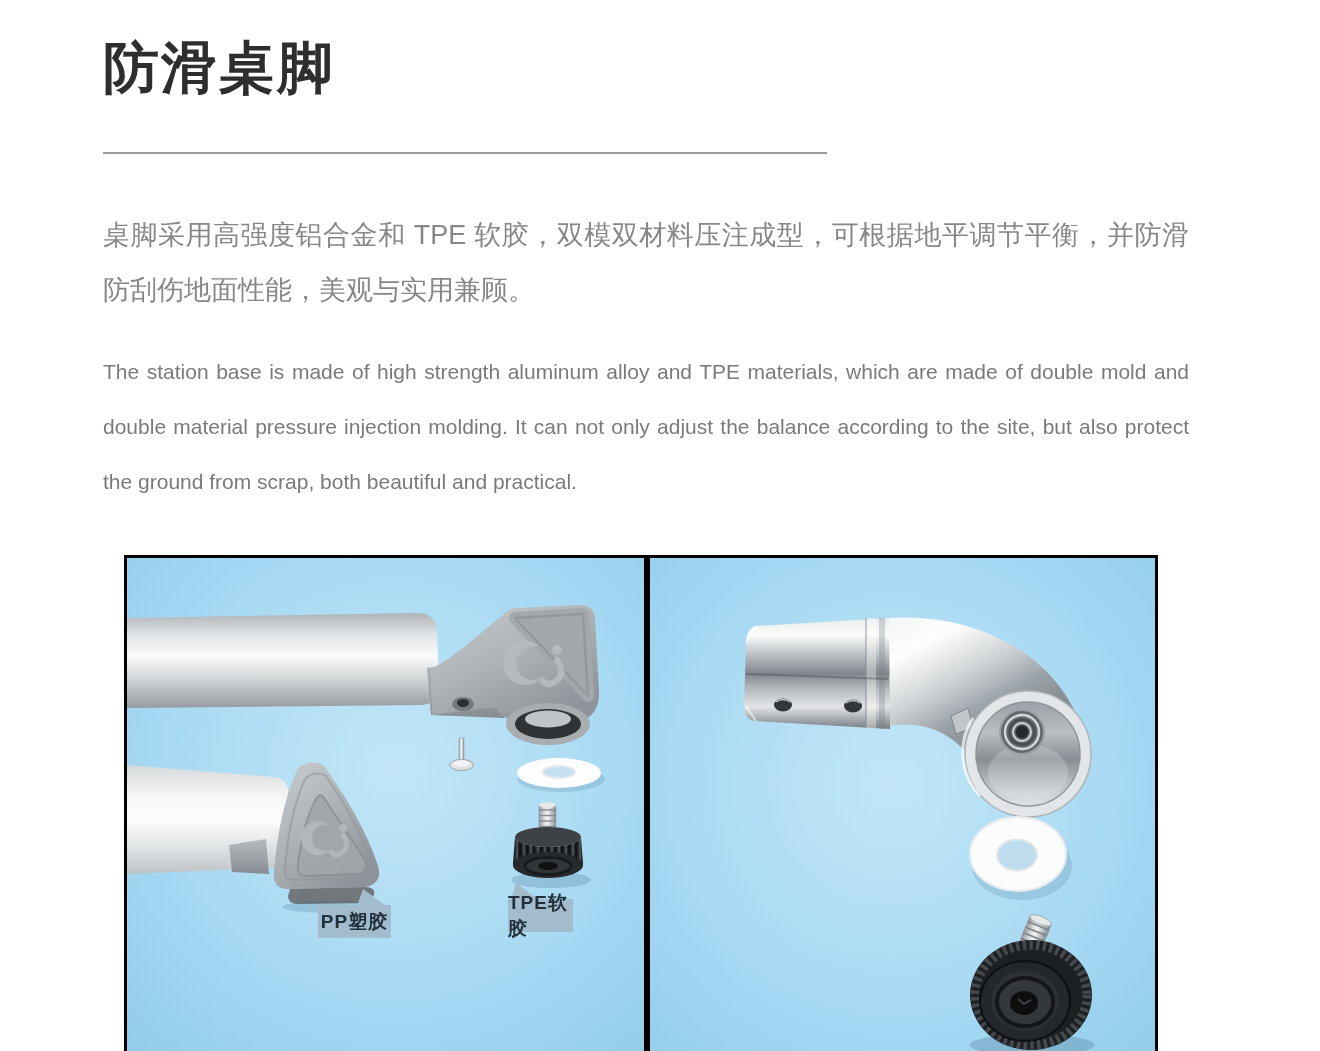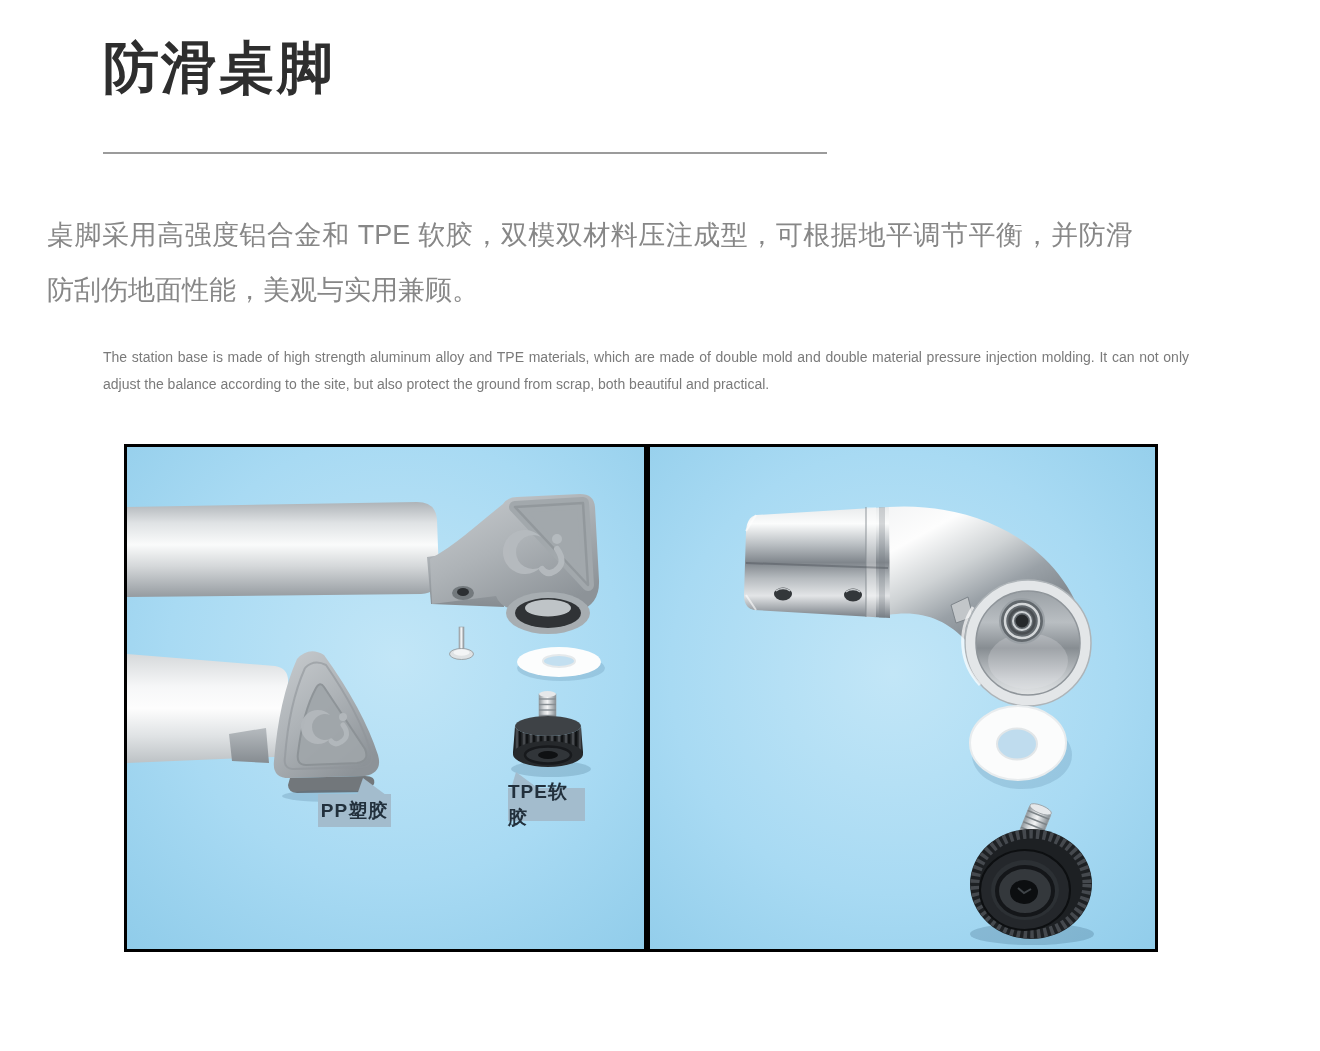--- a/index.html
+++ b/index.html
@@ -1,32 +1,32 @@
 <!DOCTYPE html>
 <html><head>
 <meta charset="utf-8">
 <style>
   html,body{margin:0;padding:0;background:#ffffff;}
   body{width:1320px;height:1051px;position:relative;overflow:hidden;
        font-family:"Liberation Sans","DejaVu Sans",sans-serif;}
   .title{margin:40px 0 0 103px;font-size:56px;line-height:56px;font-weight:700;
          color:#2e2e2e;letter-spacing:2px;}
   .divider{margin:56px 0 0 103px;width:724px;height:2px;background:#9b9b9b;}
-  .para-cn{margin:54px 0 0 47px;width:1086px;font-size:27px;line-height:55px;
+  .para-cn{margin:54px 0 0 103px;width:1086px;font-size:27px;line-height:55px;
            color:#878787;text-align:justify;}
-  .para-en{margin:26px 0 0 103px;width:1086px;font-size:14px;line-height:27px;
+  .para-en{margin:26px 0 0 103px;width:1086px;font-size:21px;line-height:55px;
            color:#7a7a7a;text-align:justify;}
   .figures{margin:46px 0 0 124px;width:1030px;display:flex;}
   .panel{position:relative;border:3px solid #000000;background:#eab308;}
   .panel svg{display:block;}
   .callout{position:absolute;display:flex;align-items:center;justify-content:center;
            background:#a3bccd;color:#22303c;font-weight:700;font-size:19px;
            letter-spacing:1px;}
   .callout.pp{left:191px;top:347px;width:73px;height:33px;}
-  .callout.tpe{left:381px;top:341px;width:77px;height:33px;}
+  .callout.tpe{left:381px;top:341px;width:65px;height:33px;}
 </style>
 </head>
 <body>
 
 <h1 class="title">防滑桌脚</h1>
 <div class="divider"></div>
 <p class="para-cn">桌脚采用高强度铝合金和 TPE 软胶，双模双材料压注成型，可根据地平调节平衡，并防滑防刮伤地面性能，美观与实用兼顾。</p>
 <p class="para-en">The station base is made of high strength aluminum alloy and TPE materials, which are made of double mold and double material pressure injection molding. It can not only adjust the balance according to the site, but also protect the ground from scrap, both beautiful and practical.</p>
 
 <div class="figures">

